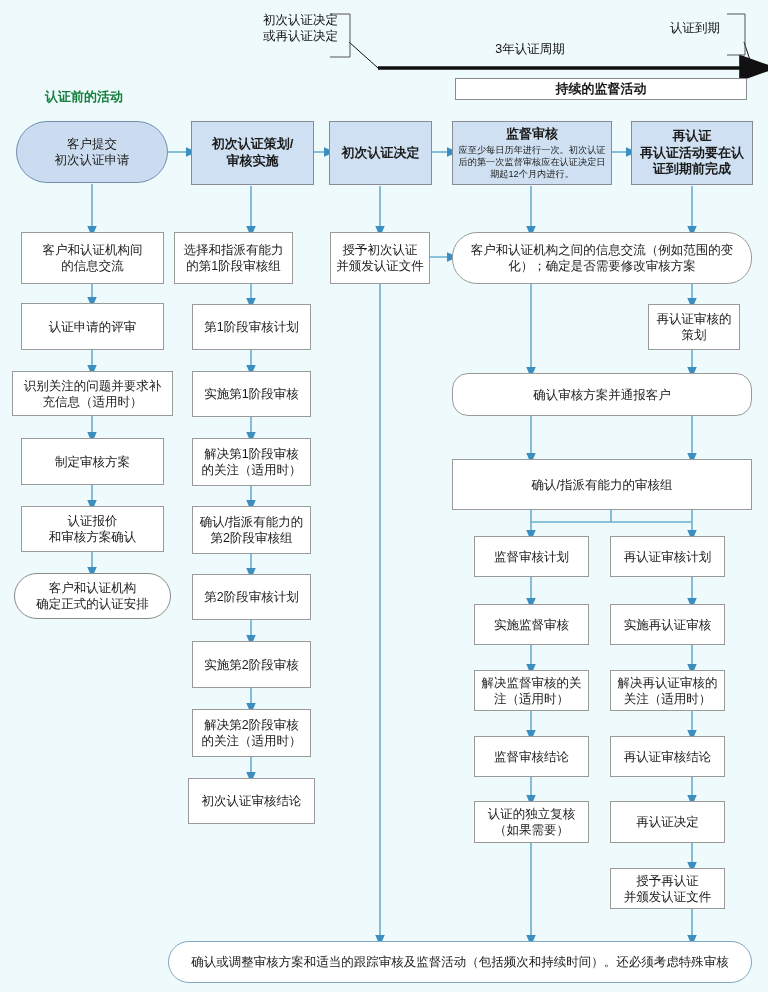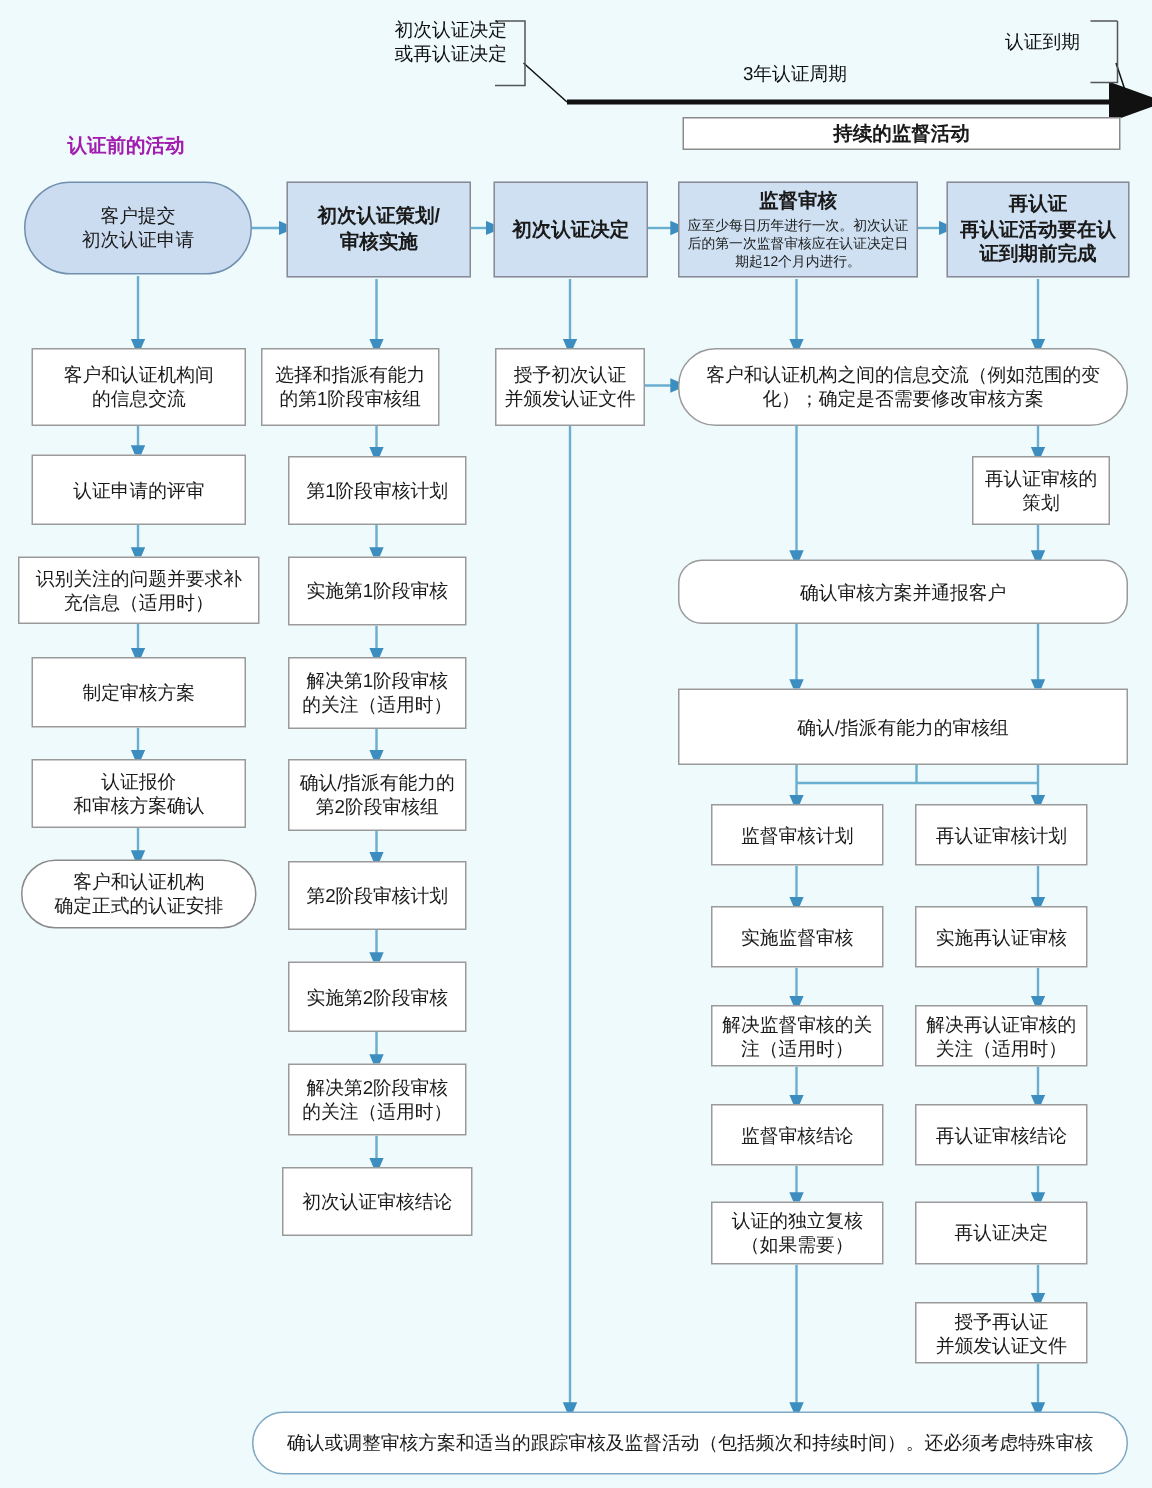--- a/index.html
+++ b/index.html
@@ -41,21 +41,21 @@
   .plain{
     border:1px solid #8a8a8a;
     background:#ffffff;
     font-weight:bold;
     font-size:13px;
   }
   .section-label{
     position:absolute;
     font-weight:bold;
     font-size:13px;
-    color:#a21caf;
+    color:#15803d;
   }
   .tl-label{
     position:absolute;
     font-size:12.5px;
     color:#111;
     text-align:center;
     line-height:1.3;
     white-space:pre-line;
   }
   .supv-title{font-weight:bold;font-size:13px;display:block;margin-bottom:1px;}

